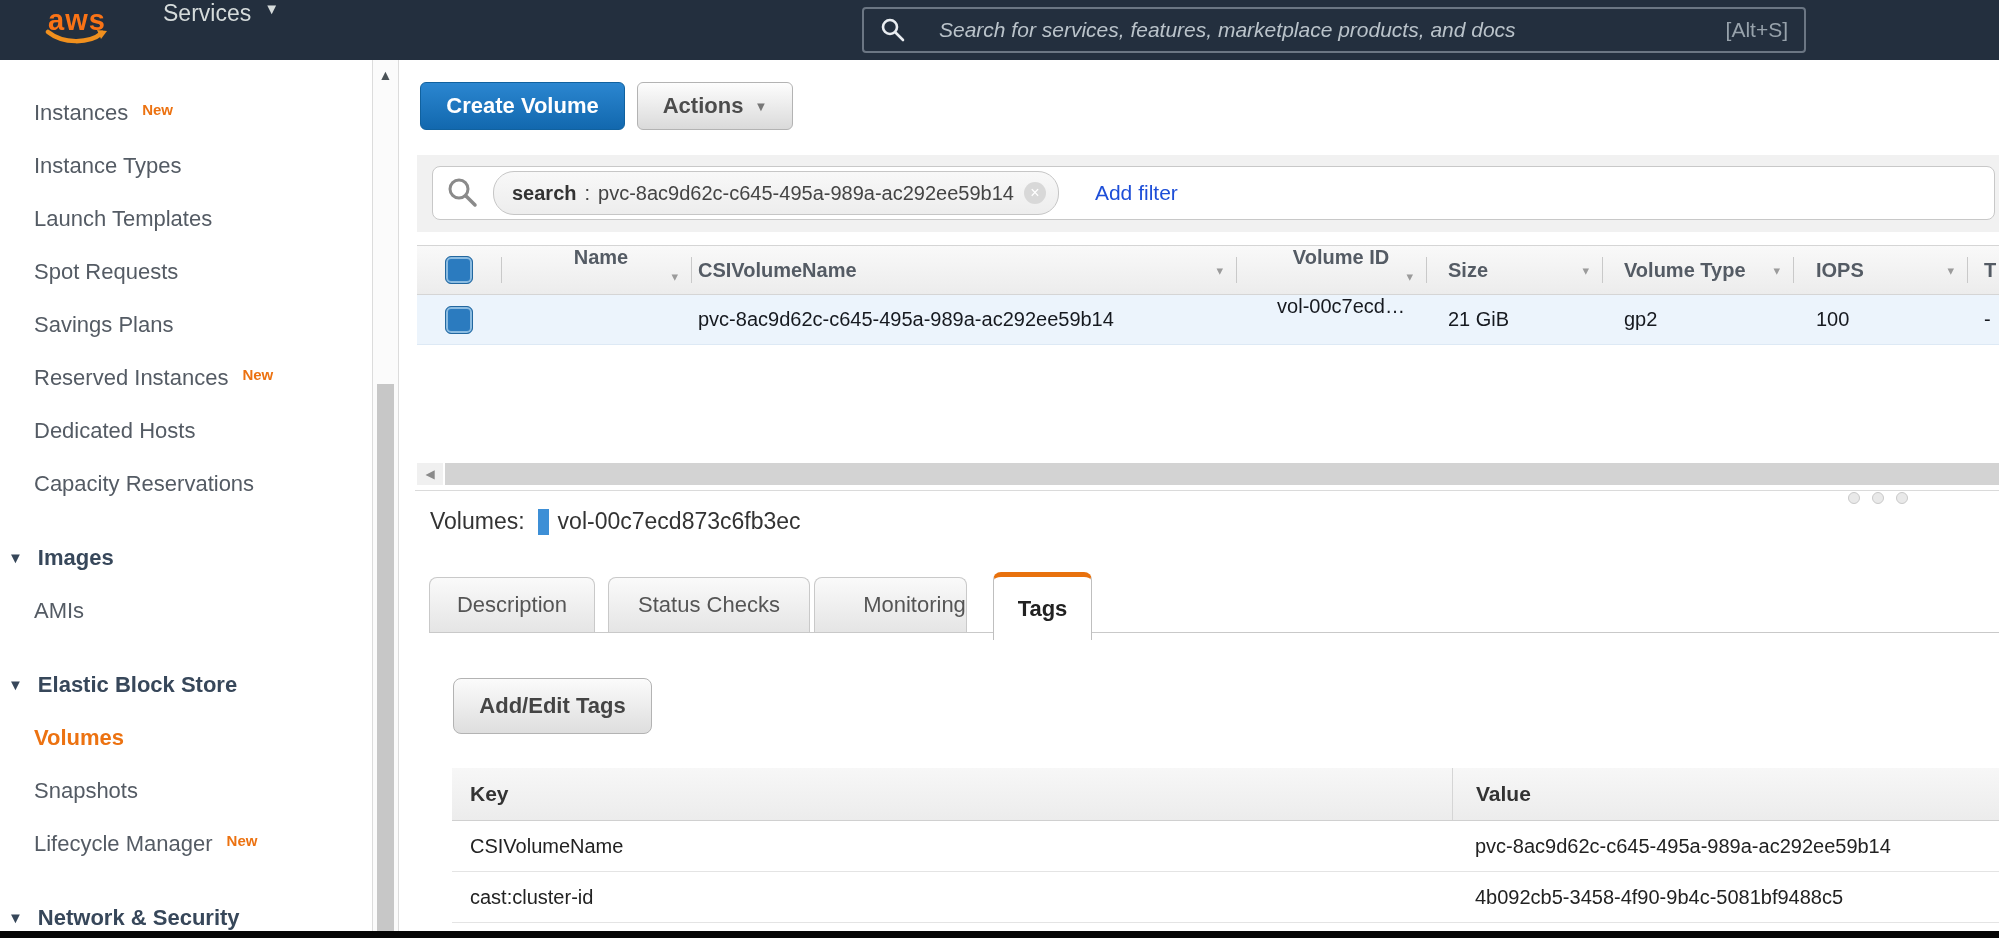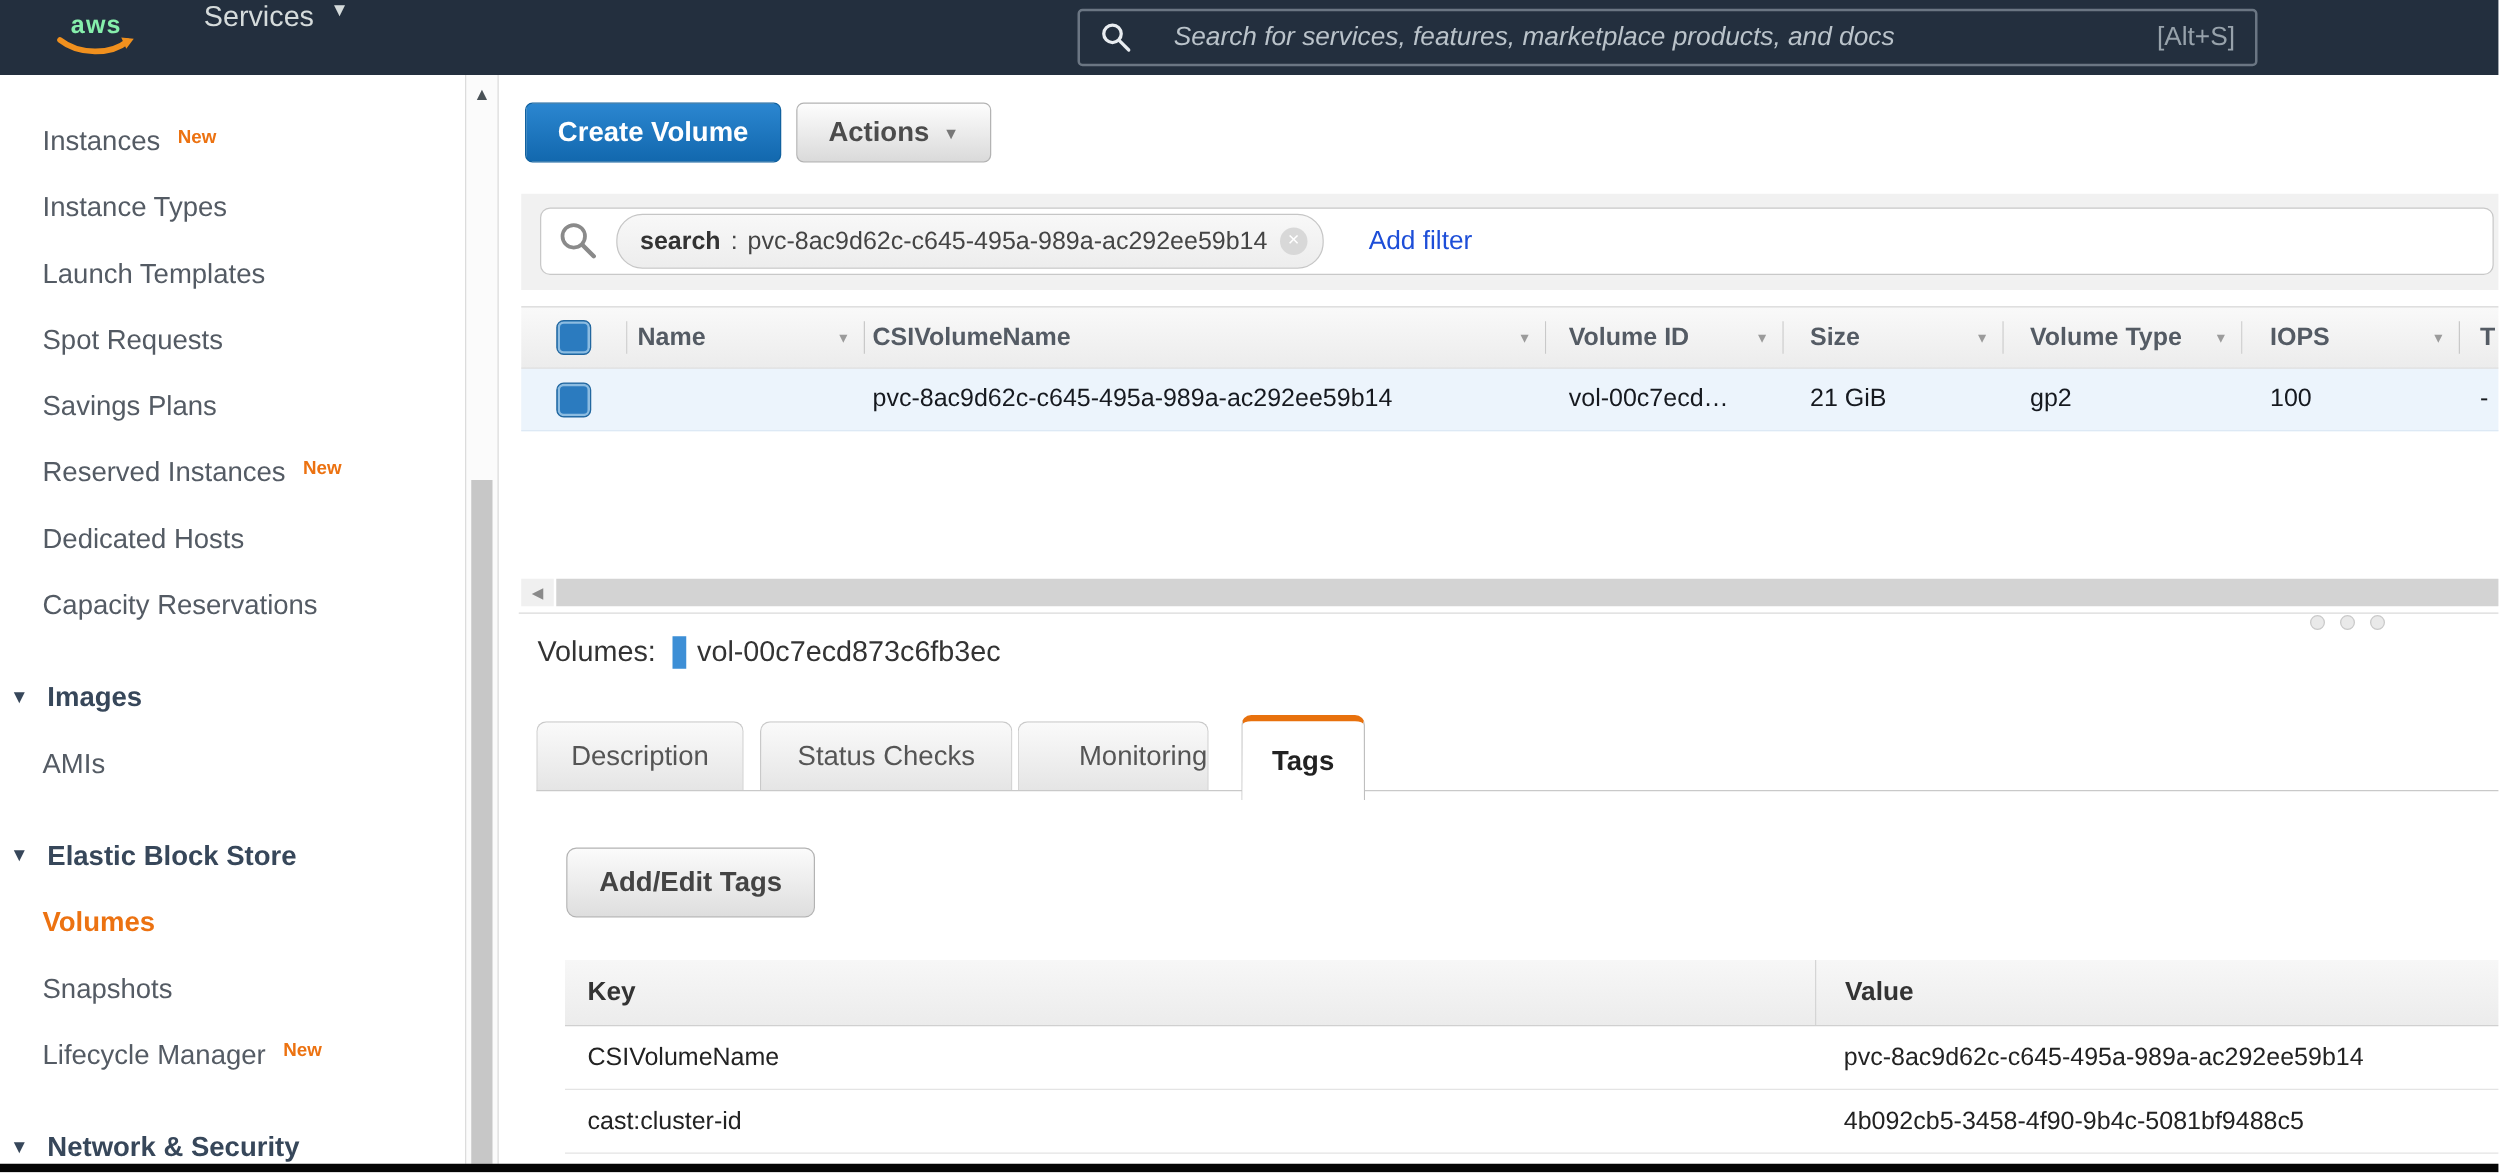--- a/index.html
+++ b/index.html
@@ -2,21 +2,21 @@
 <html><head>
 <meta charset="utf-8">
 <style>
   html,body{margin:0;padding:0;background:#fff;}
   .app{position:relative;width:1999px;height:938px;background:#fff;overflow:hidden;
        font-family:"Liberation Sans","DejaVu Sans",sans-serif;}
 
   
   .topbar{position:absolute;left:0;top:0;width:100%;height:60px;background:#232f3e;}
   .logo{position:absolute;left:42px;top:5px;width:70px;cursor:pointer;text-align:center;}
-  .logo-text{color:#86efac;font-weight:bold;font-size:20px;line-height:30px;letter-spacing:1px;}
+  .logo-text{color:#f97316;font-weight:bold;font-size:29px;line-height:30px;letter-spacing:1px;}
   .logo-smile{display:block;margin:-6px auto 0 auto;}
   .services{position:absolute;left:163px;top:0;height:60px;display:flex;gap:13px;
             color:#d5dbdb;font-size:23px;cursor:pointer;}
   .services .caret{font-size:15px;color:#d5dbdb;}
   .searchbox{position:absolute;left:862px;top:7px;width:944px;height:46px;border:2px solid #6b7683;
              border-radius:4px;display:flex;align-items:center;padding:0 16px;box-sizing:border-box;cursor:text;}
   .search-placeholder{font-style:italic;color:#bac3ca;font-size:21px;margin-left:33px;flex:1;
                       white-space:nowrap;overflow:hidden;}
   .search-shortcut{color:#97a2ab;font-size:21px;}
 
@@ -66,23 +66,23 @@
                  border-bottom:1px solid #d5d5d5;box-sizing:border-box;font-size:20px;
                  font-weight:bold;color:#545b64;}
   .vtable-row{position:absolute;left:2px;right:0;top:235px;height:50px;display:flex;
               background:#ecf4fc;border-bottom:1px solid #dde9f5;box-sizing:border-box;
               font-size:20px;color:#16191f;}
   .hcell{display:flex;align-items:center;position:relative;box-sizing:border-box;white-space:nowrap;overflow:hidden;}
   .vtable-header .hcell{cursor:pointer;}
   .hcell.hsep::after{content:"";position:absolute;right:0;top:11px;bottom:11px;width:1px;background:#c9c9c9;}
   .sort{font-size:13px;color:#9b9b9b;margin-left:auto;margin-right:14px;}
   .w-cb{width:85px;padding-left:28px;}
-  .w-name{width:190px;padding-left:8px;}
+  .w-name{width:190px;padding-left:8px;flex-direction:column;}
   .w-csi{width:545px;padding-left:6px;}
-  .w-volid{width:190px;padding-left:18px;}
+  .w-volid{width:190px;padding-left:18px;flex-direction:column;}
   .w-size{width:176px;padding-left:21px;}
   .w-vtype{width:191px;padding-left:21px;}
   .w-iops{width:174px;padding-left:22px;}
   .w-t{flex:1;padding-left:16px;}
   .cb{width:26px;height:26px;border-radius:6px;background:#2b7bbf;border:1px solid #22679f;
       box-shadow:inset 0 0 0 2px #8cbce1;cursor:pointer;flex:none;}
 
   
   .hscroll{position:absolute;left:2px;right:0;top:403px;height:22px;}
   .hs-btn{position:absolute;left:0;top:0;width:26px;height:22px;background:#f0f0f0;display:flex;

